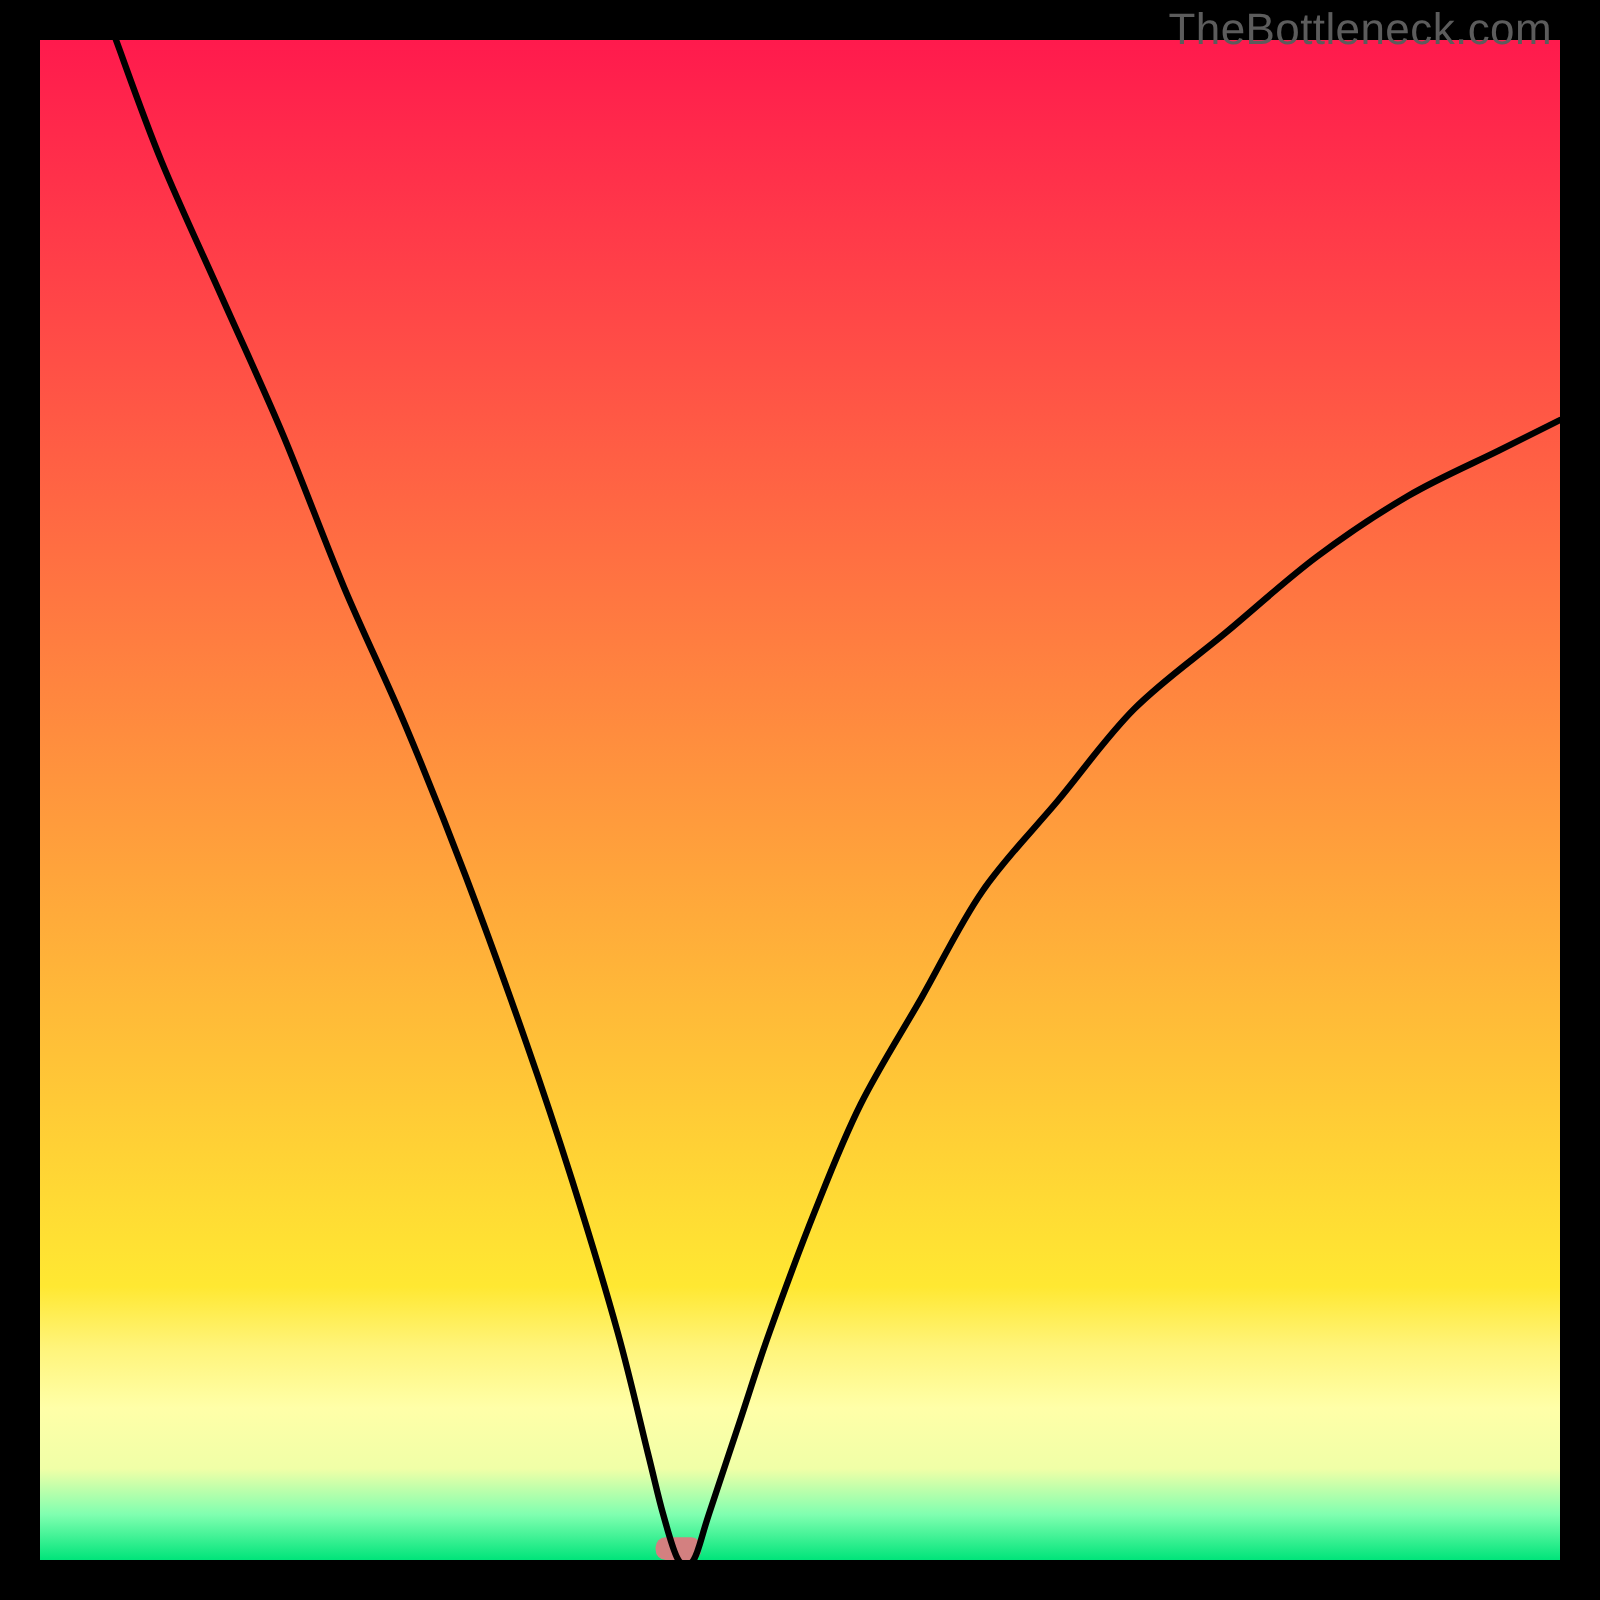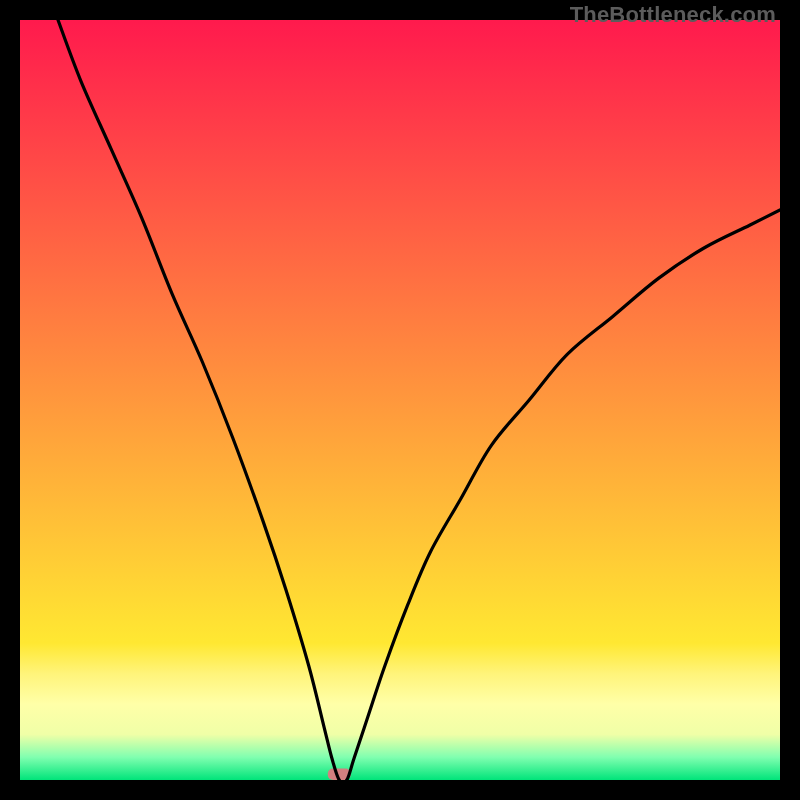--- a/index.html
+++ b/index.html
@@ -25,21 +25,21 @@
     top: 0;
     width: 760px;
     height: 760px;
   }
   .watermark {
     position: absolute;
     top: 2px;
     right: 24px;
     color: #5c5c5c;
     font-size: 22px;
-    font-weight: 700;
+    font-weight: 400;
     letter-spacing: 0.2px;
     z-index: 10;
   }
   svg { display: block; }
 </style>
 </head>
 <body>
 
 <div class="watermark">TheBottleneck.com</div>
 

